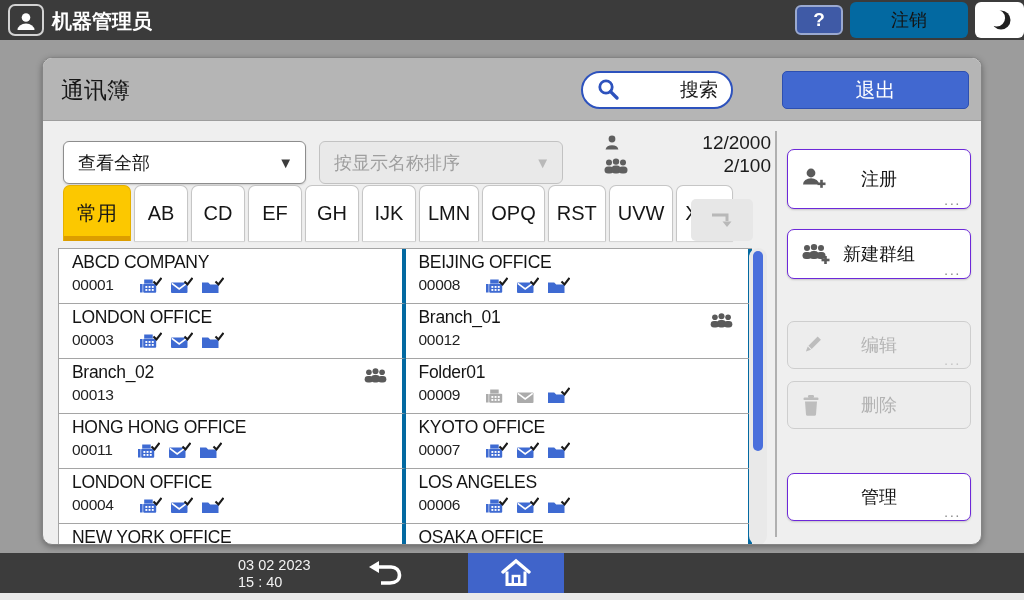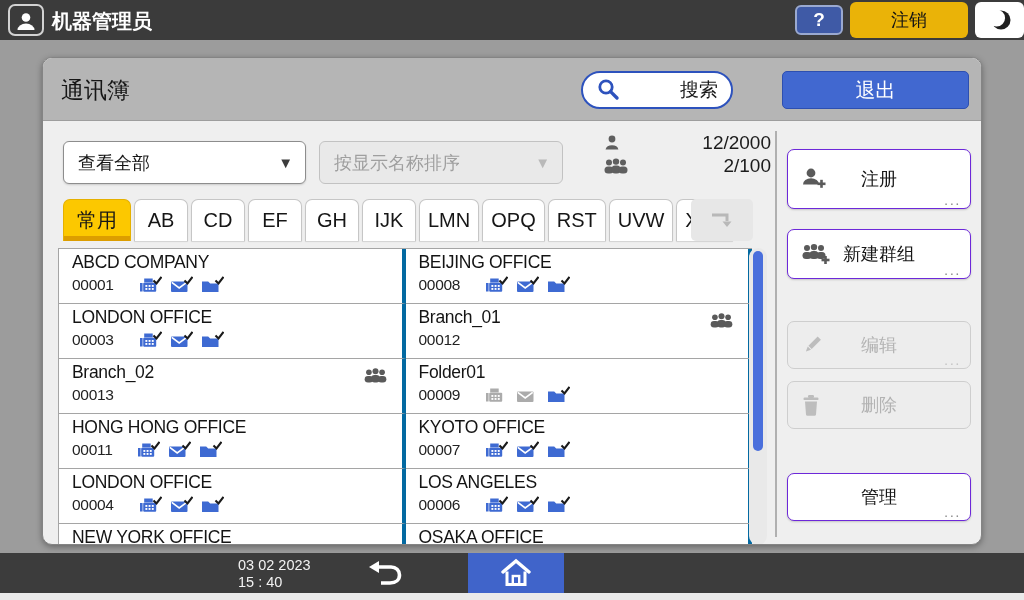--- a/index.html
+++ b/index.html
@@ -8,21 +8,21 @@
   .screen { position:relative; width:1024px; height:600px; }
 
   
   .top-bar { position:absolute; left:0; top:0; width:1024px; height:40px; background:#3b3b3b; }
   .user-btn { position:absolute; left:8px; top:4px; width:36px; height:32px;
     border:2px solid #d2d2d2; border-radius:7px; background:#3b3b3b; cursor:pointer; }
   .user-btn svg { display:block; margin:3px auto 0; }
   .top-user-name { position:absolute; left:52px; top:8px; font-size:20px; font-weight:bold; color:#fff; }
   .help-btn { position:absolute; left:795px; top:5px; width:48px; height:30px; background:#3f5aa6;
     border:2px solid #9aa9d0; border-radius:6px; color:#fff; font-size:19px; font-weight:bold; cursor:pointer; }
-  .logout-btn { position:absolute; left:850px; top:2px; width:118px; height:36px; background:#eab308;
+  .logout-btn { position:absolute; left:850px; top:2px; width:118px; height:36px; background:#0369a1;
     border:none; border-radius:6px; color:#141414; font-size:18px; cursor:pointer; }
   .moon-btn { position:absolute; left:975px; top:2px; width:49px; height:36px; background:#fff;
     border:none; border-radius:6px; cursor:pointer; }
   .moon-btn svg { display:block; margin:0 auto; }
 
   
   .panel { position:absolute; left:42px; top:57px; width:940px; height:488px;
     background:#efefef; border:1px solid #848484; border-radius:10px; overflow:hidden;
     box-shadow:0 2px 6px rgba(0,0,0,0.35); }
   .panel-header { position:absolute; left:0; top:0; width:100%; height:63px; background:#b5b5b5;
@@ -46,37 +46,37 @@
   .dd-sort { left:276px; width:244px; background:#e9e9e9; border:1.5px solid #c2c2c2; color:#9f9f9f; }
   .dd-sort .arr { color:#b9b9b9; font-size:15px; }
 
   .counts { position:absolute; left:560px; top:10px; width:168px; }
   .count-row { display:flex; align-items:center; height:23px; }
   .count-row svg { display:block; }
   .count-val { margin-left:auto; font-size:19px; color:#1c1c1c; }
 
   
   .tab-strip { position:absolute; left:20px; top:78px; height:42px; display:flex; gap:3px; align-items:flex-end; }
-  .tab { height:42px; min-width:54px; padding:0 8px; background:#fff; border:1px solid #c6c6c6; border-bottom:none;
+  .tab { height:56px; min-width:54px; padding:0 8px; background:#fff; border:1px solid #c6c6c6; border-bottom:none;
     border-radius:7px 7px 0 0; font-size:20px; color:#161616; cursor:pointer;
     box-shadow:0 1px 1px rgba(0,0,0,0.12); font-family:inherit; }
   .tab.active { background:#fcc800; border-color:#e5b000; min-width:68px;
     box-shadow:inset 0 -5px 0 #dc9d00; }
   .tab-switch { position:absolute; left:648px; top:78px; width:62px; height:42px; background:#e7e7e7;
     border:none; border-radius:5px; cursor:pointer; }
   .tab-switch svg { display:block; margin:0 auto; }
 
   
   .contact-grid { position:absolute; left:15px; top:127px; width:694px; height:297px;
     display:grid; grid-template-columns:1fr 1fr; grid-auto-rows:55px; overflow:hidden;
     border-top:1px solid #a5a5a5; border-left:1px solid #a5a5a5; background:#fff; }
   .cell { position:relative; background:#fff; border-right:4px solid #0369a1; border-bottom:1px solid #a5a5a5;
     padding:3px 10px 0 13px; cursor:pointer; overflow:hidden; }
   .cname { font-size:17.5px; color:#141414; letter-spacing:-0.3px; white-space:nowrap; }
-  .csub { display:flex; align-items:flex-start; margin-top:3px; }
+  .csub { display:flex; align-items:flex-end; margin-top:3px; }
   .cid { font-size:15.5px; color:#222; letter-spacing:-0.3px; }
   .dests { display:flex; gap:9px; align-items:flex-end; margin-left:26px; }
   .dests svg { display:block; }
   .gbadge { position:absolute; right:14px; top:8px; }
 
   .scroll-track { position:absolute; left:706px; top:127px; width:18px; height:297px;
     background:#e9e9e9; border-radius:9px; }
   .scroll-thumb { position:absolute; left:4px; top:3px; width:10px; height:200px;
     background:#4a6fdc; border-radius:5px; cursor:pointer; }
 

